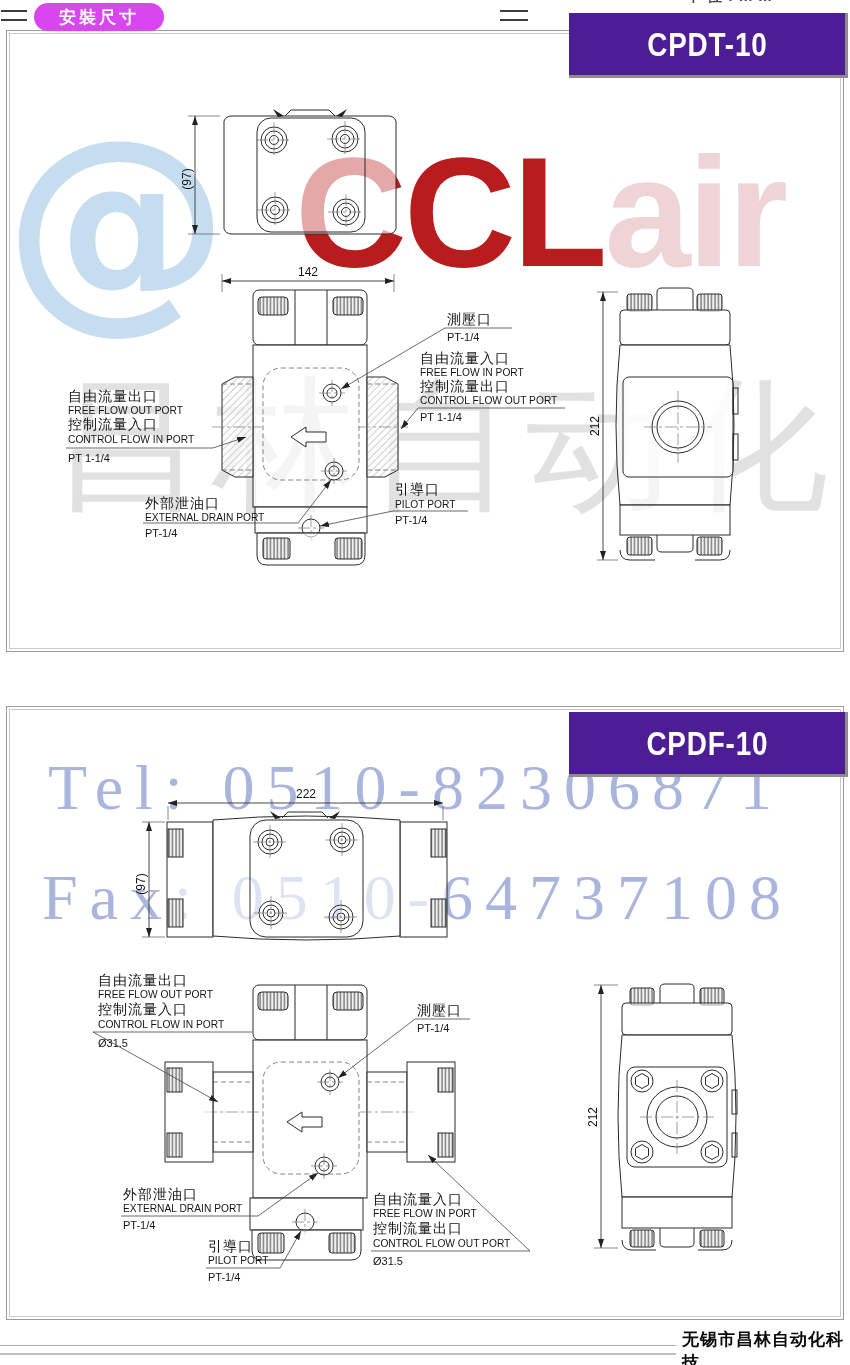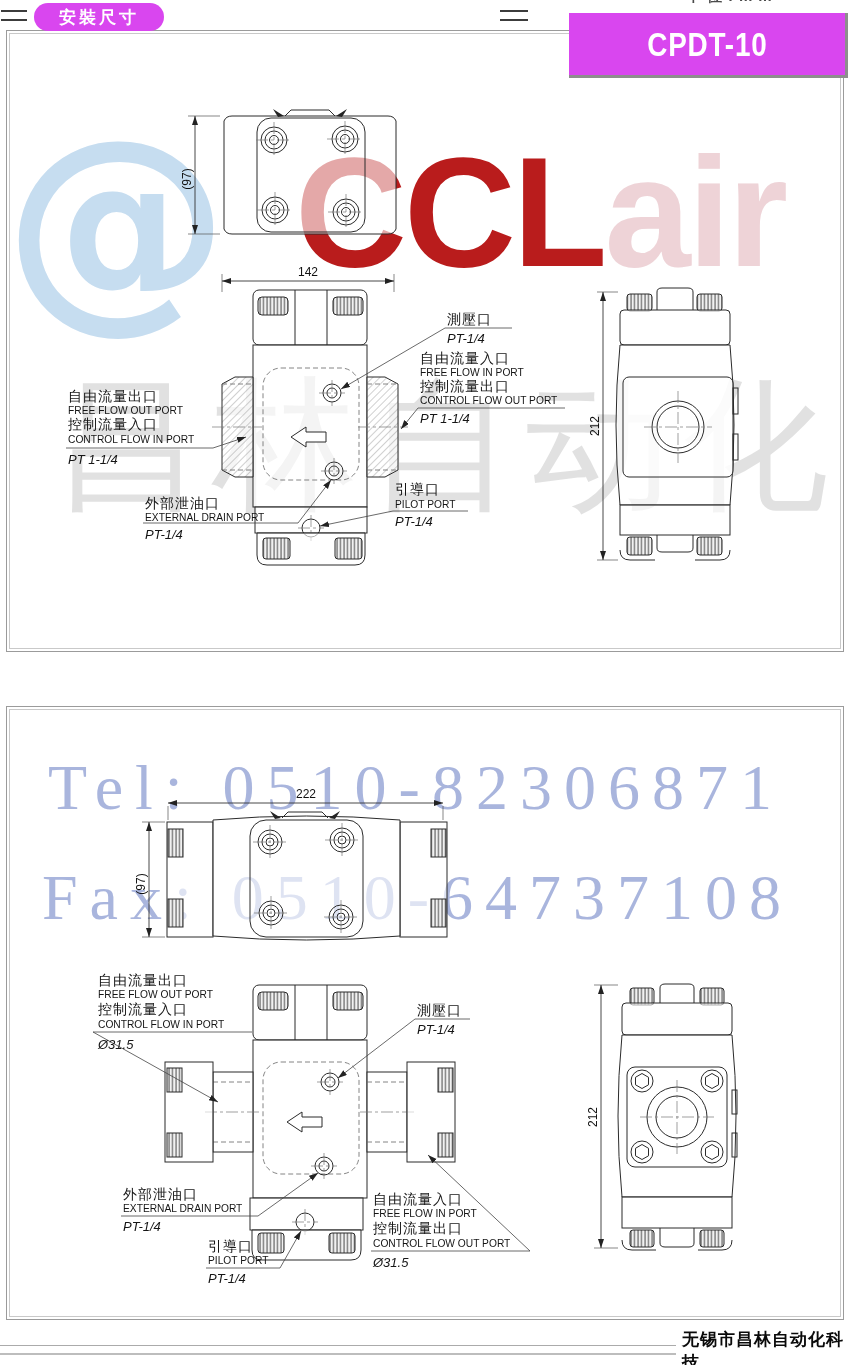--- a/index.html
+++ b/index.html
@@ -10,21 +10,21 @@
   .hdr-line{position:absolute;height:7px;border-top:2px solid #3c3c3c;border-bottom:2px solid #3c3c3c;}
   .badge{position:absolute;left:34px;top:3px;width:130px;height:28px;border-radius:14px;background:#d946ef;
          display:flex;align-items:center;justify-content:center;z-index:6;}
   .badge span{color:#fff;font-weight:bold;font-size:17px;letter-spacing:3px;}
   .hdr-title{position:absolute;left:178px;top:4px;font-weight:bold;font-size:21px;color:#0f0f0f;letter-spacing:.5px;z-index:6;}
   .top-note{position:absolute;left:686px;top:0;width:162px;height:8px;overflow:hidden;z-index:6;}
   .top-note span{position:relative;top:-13px;display:inline-block;font-weight:bold;font-size:15px;color:#4a4a4a;letter-spacing:6px;}
 
   
   .frame{position:absolute;border:1px solid #9b9b9b;box-shadow:inset 0 0 0 2px #fff, inset 0 0 0 3px #c9c9c9;z-index:0;}
-  .banner{position:absolute;width:276px;height:62px;background:#d946ef;border-right:3px solid #8d8d8d;border-bottom:3px solid #8d8d8d;
+  .banner{position:absolute;width:276px;height:62px;background:#4c1d95;border-right:3px solid #8d8d8d;border-bottom:3px solid #8d8d8d;
           display:flex;align-items:center;justify-content:center;z-index:5;}
   .banner span{color:#fff;font-weight:bold;font-size:34px;letter-spacing:1px;transform:scaleX(.82);}
 
   
   .wm{position:absolute;z-index:1;white-space:nowrap;pointer-events:none;}
   .wm-at{left:4px;top:110px;font-size:225px;line-height:1;font-weight:bold;color:#c6ddf0;font-family:"DejaVu Sans",sans-serif;}
   .wm-logo{left:295px;top:128px;font-size:155px;line-height:1.1;font-weight:bold;letter-spacing:-3px;}
   .wm-logo .b{color:#b91c1c;}
   .wm-logo .p{color:#eed3d7;}
   .wm-gray{left:55px;top:366px;font-size:145px;line-height:1.1;font-weight:normal;letter-spacing:12px;color:rgba(40,40,40,.14);}
@@ -32,21 +32,21 @@
   .wm-tel{left:48px;top:756px;}
   .wm-fax{left:42px;top:866px;}
 
   
   .draw{position:absolute;left:0;top:0;z-index:2;pointer-events:none;}
 
   
   .t{position:absolute;white-space:nowrap;color:#151515;z-index:3;}
   .cn{font-size:14px;letter-spacing:1px;}
   .en{font-size:11px;transform:scaleX(.93);transform-origin:0 0;}
-  .sz{font-size:13px;font-style:italic;}
+  .sz{font-size:11px;}
 
   
   .foot-line1{position:absolute;left:0;top:1345px;width:850px;height:1px;background:#ababab;z-index:4;}
   .foot-line2{position:absolute;left:0;top:1353px;width:850px;height:2px;background:#bdbdbd;z-index:4;}
   .company{position:absolute;left:676px;top:1328px;background:#fff;padding:0 6px;font-weight:bold;font-size:17px;color:#0a0a0a;
            letter-spacing:1px;z-index:5;}
 </style>
 </head>
 <body>
 
@@ -60,20 +60,23 @@
   <div class="top-note">
     <span>单位:mm</span>
   </div>
 
   <div class="frame" style="left:6px;top:30px;width:836px;height:620px;"></div>
   <div class="banner" style="left:569px;top:13px;">
     <span>CPDT-10</span>
   </div>
 
   <div class="frame" style="left:6px;top:706px;width:836px;height:612px;"></div>
+  <div class="banner" style="left:569px;top:712px;">
+    <span>CPDF-10</span>
+  </div>
 
   <div class="wm wm-at">@</div>
   <div class="wm wm-logo"><span class="b">CCL</span><span class="p">air</span></div>
   <div class="wm wm-gray">昌林自动化</div>
   <div class="wm wm-phone wm-tel">Tel: 0510-82306871</div>
   <div class="wm wm-phone wm-fax">Fax: 0510-64737108</div>
 
   <svg class="draw" width="850" height="1365" viewBox="0 0 850 1365">
     <defs>
       <marker id="ar" markerWidth="10" markerHeight="8" refX="9" refY="3" orient="auto-start-reverse" markerUnits="userSpaceOnUse">

